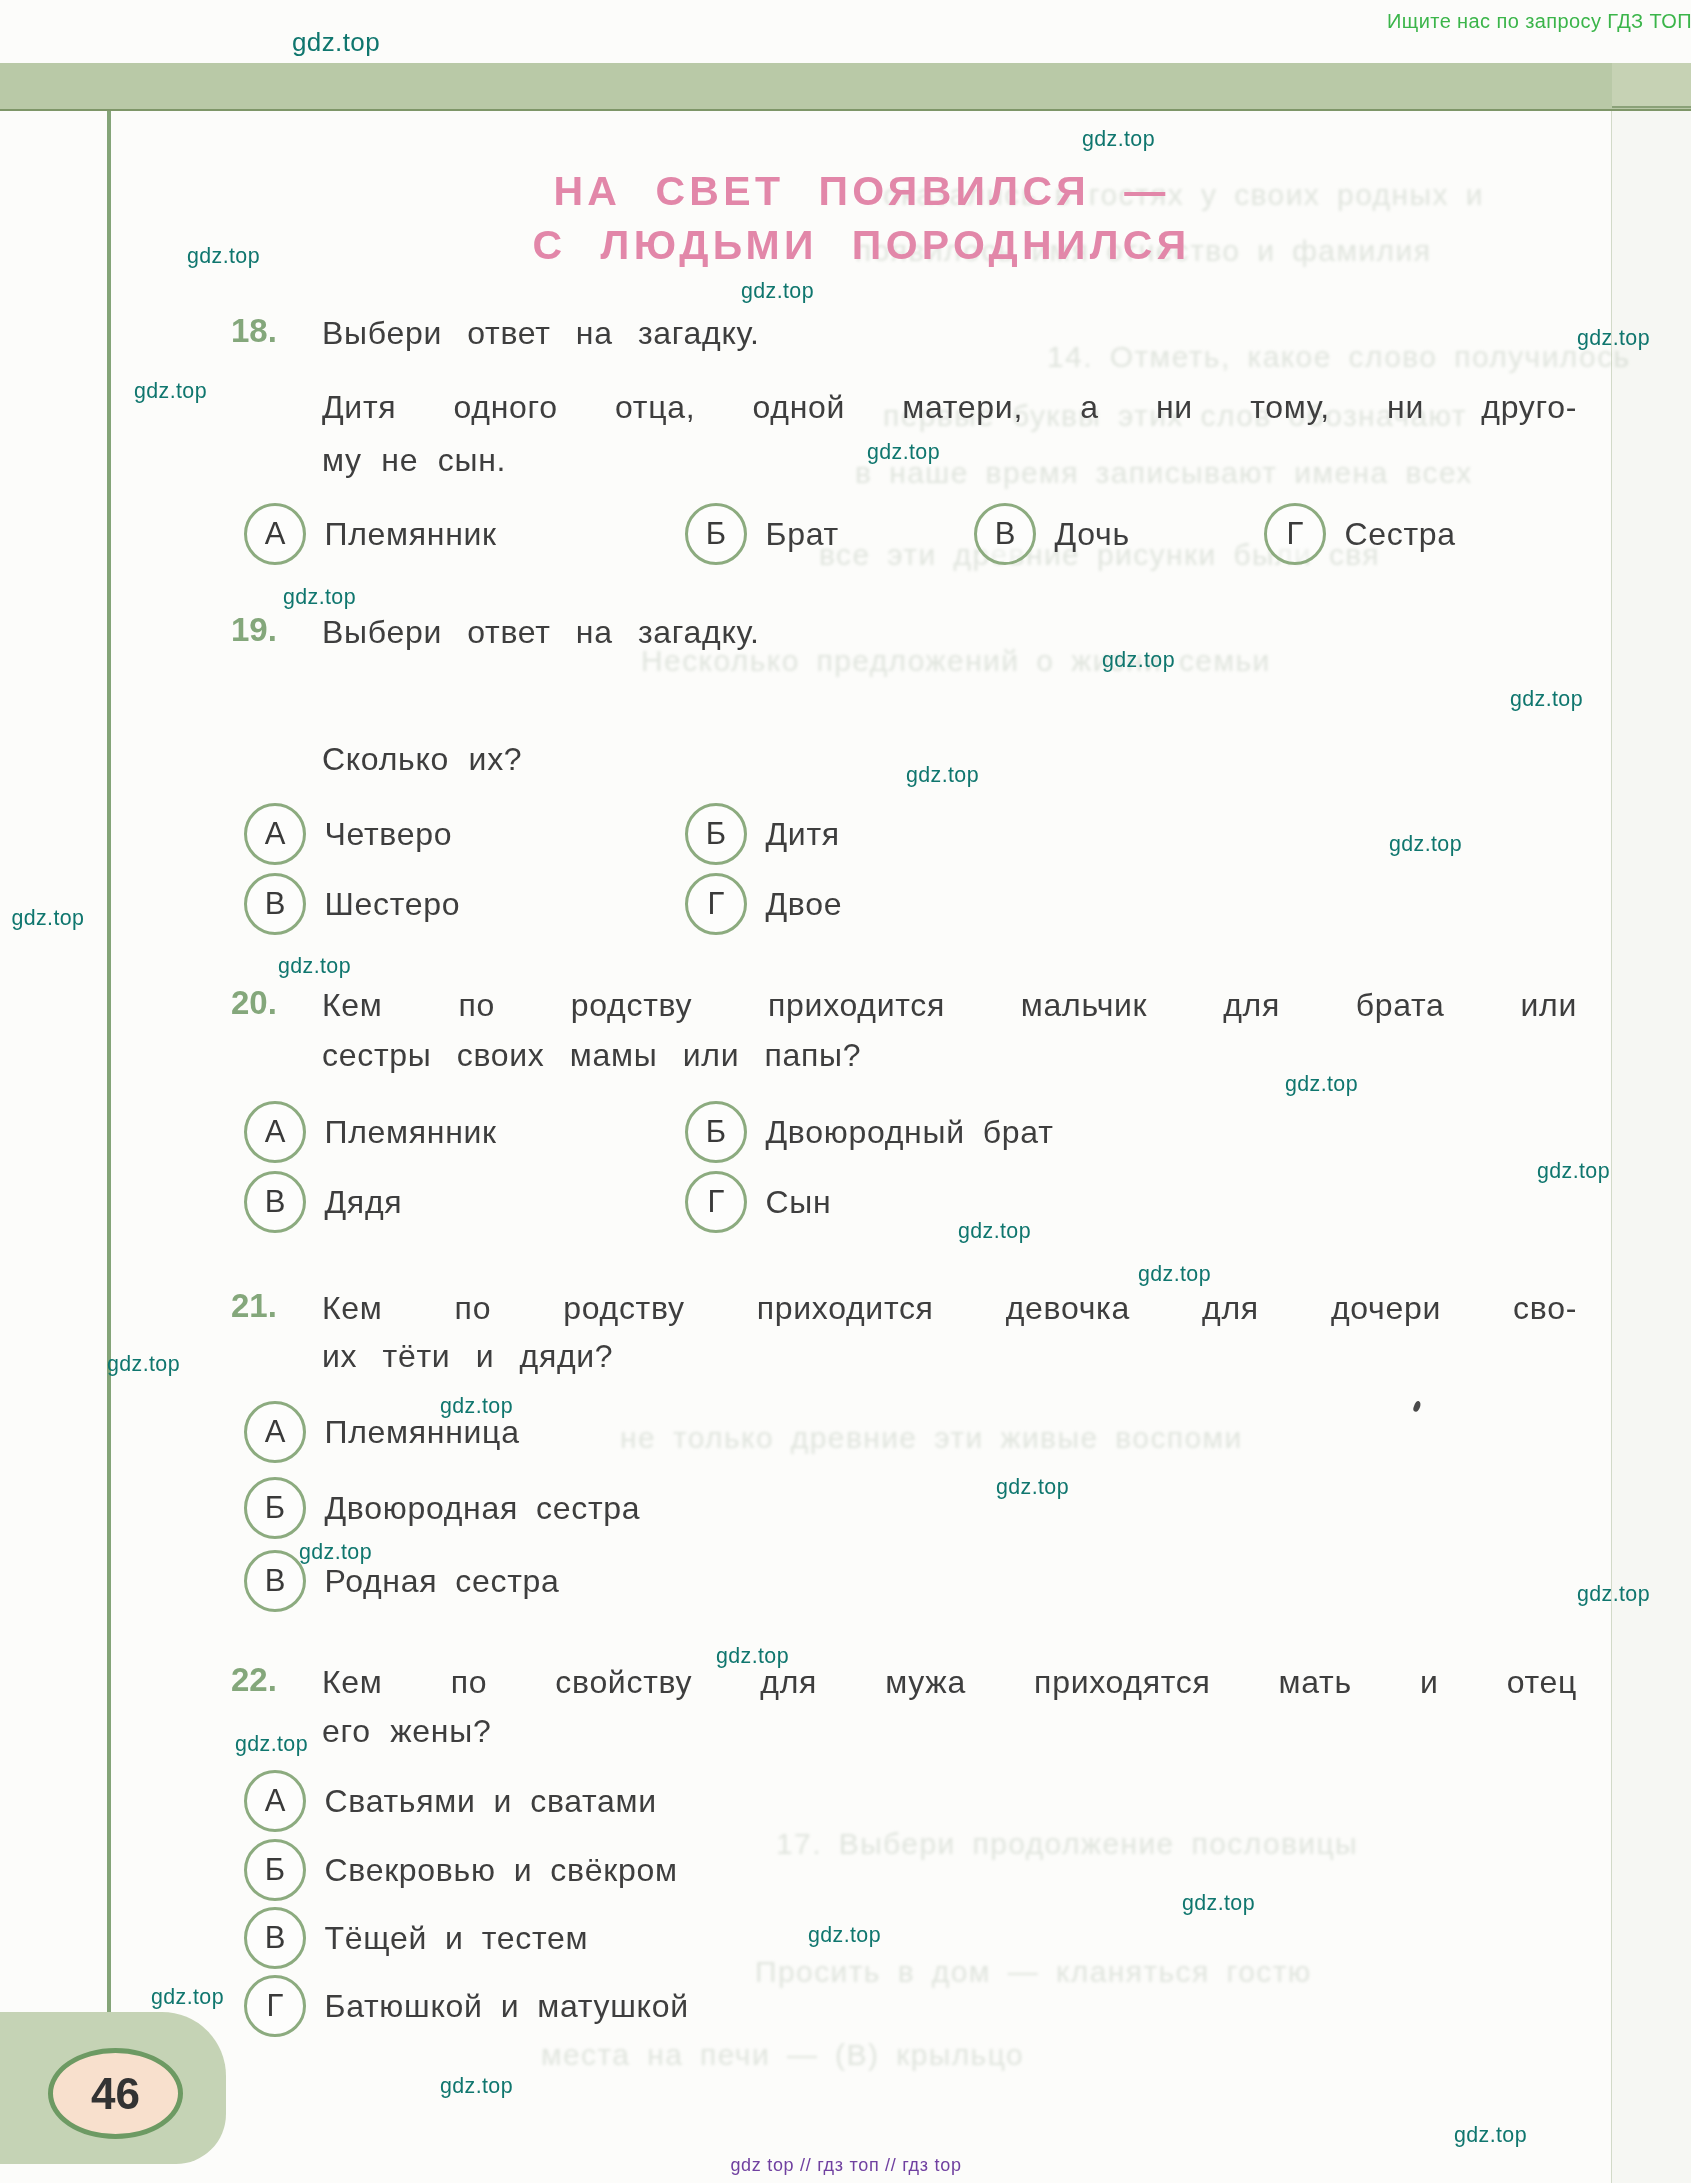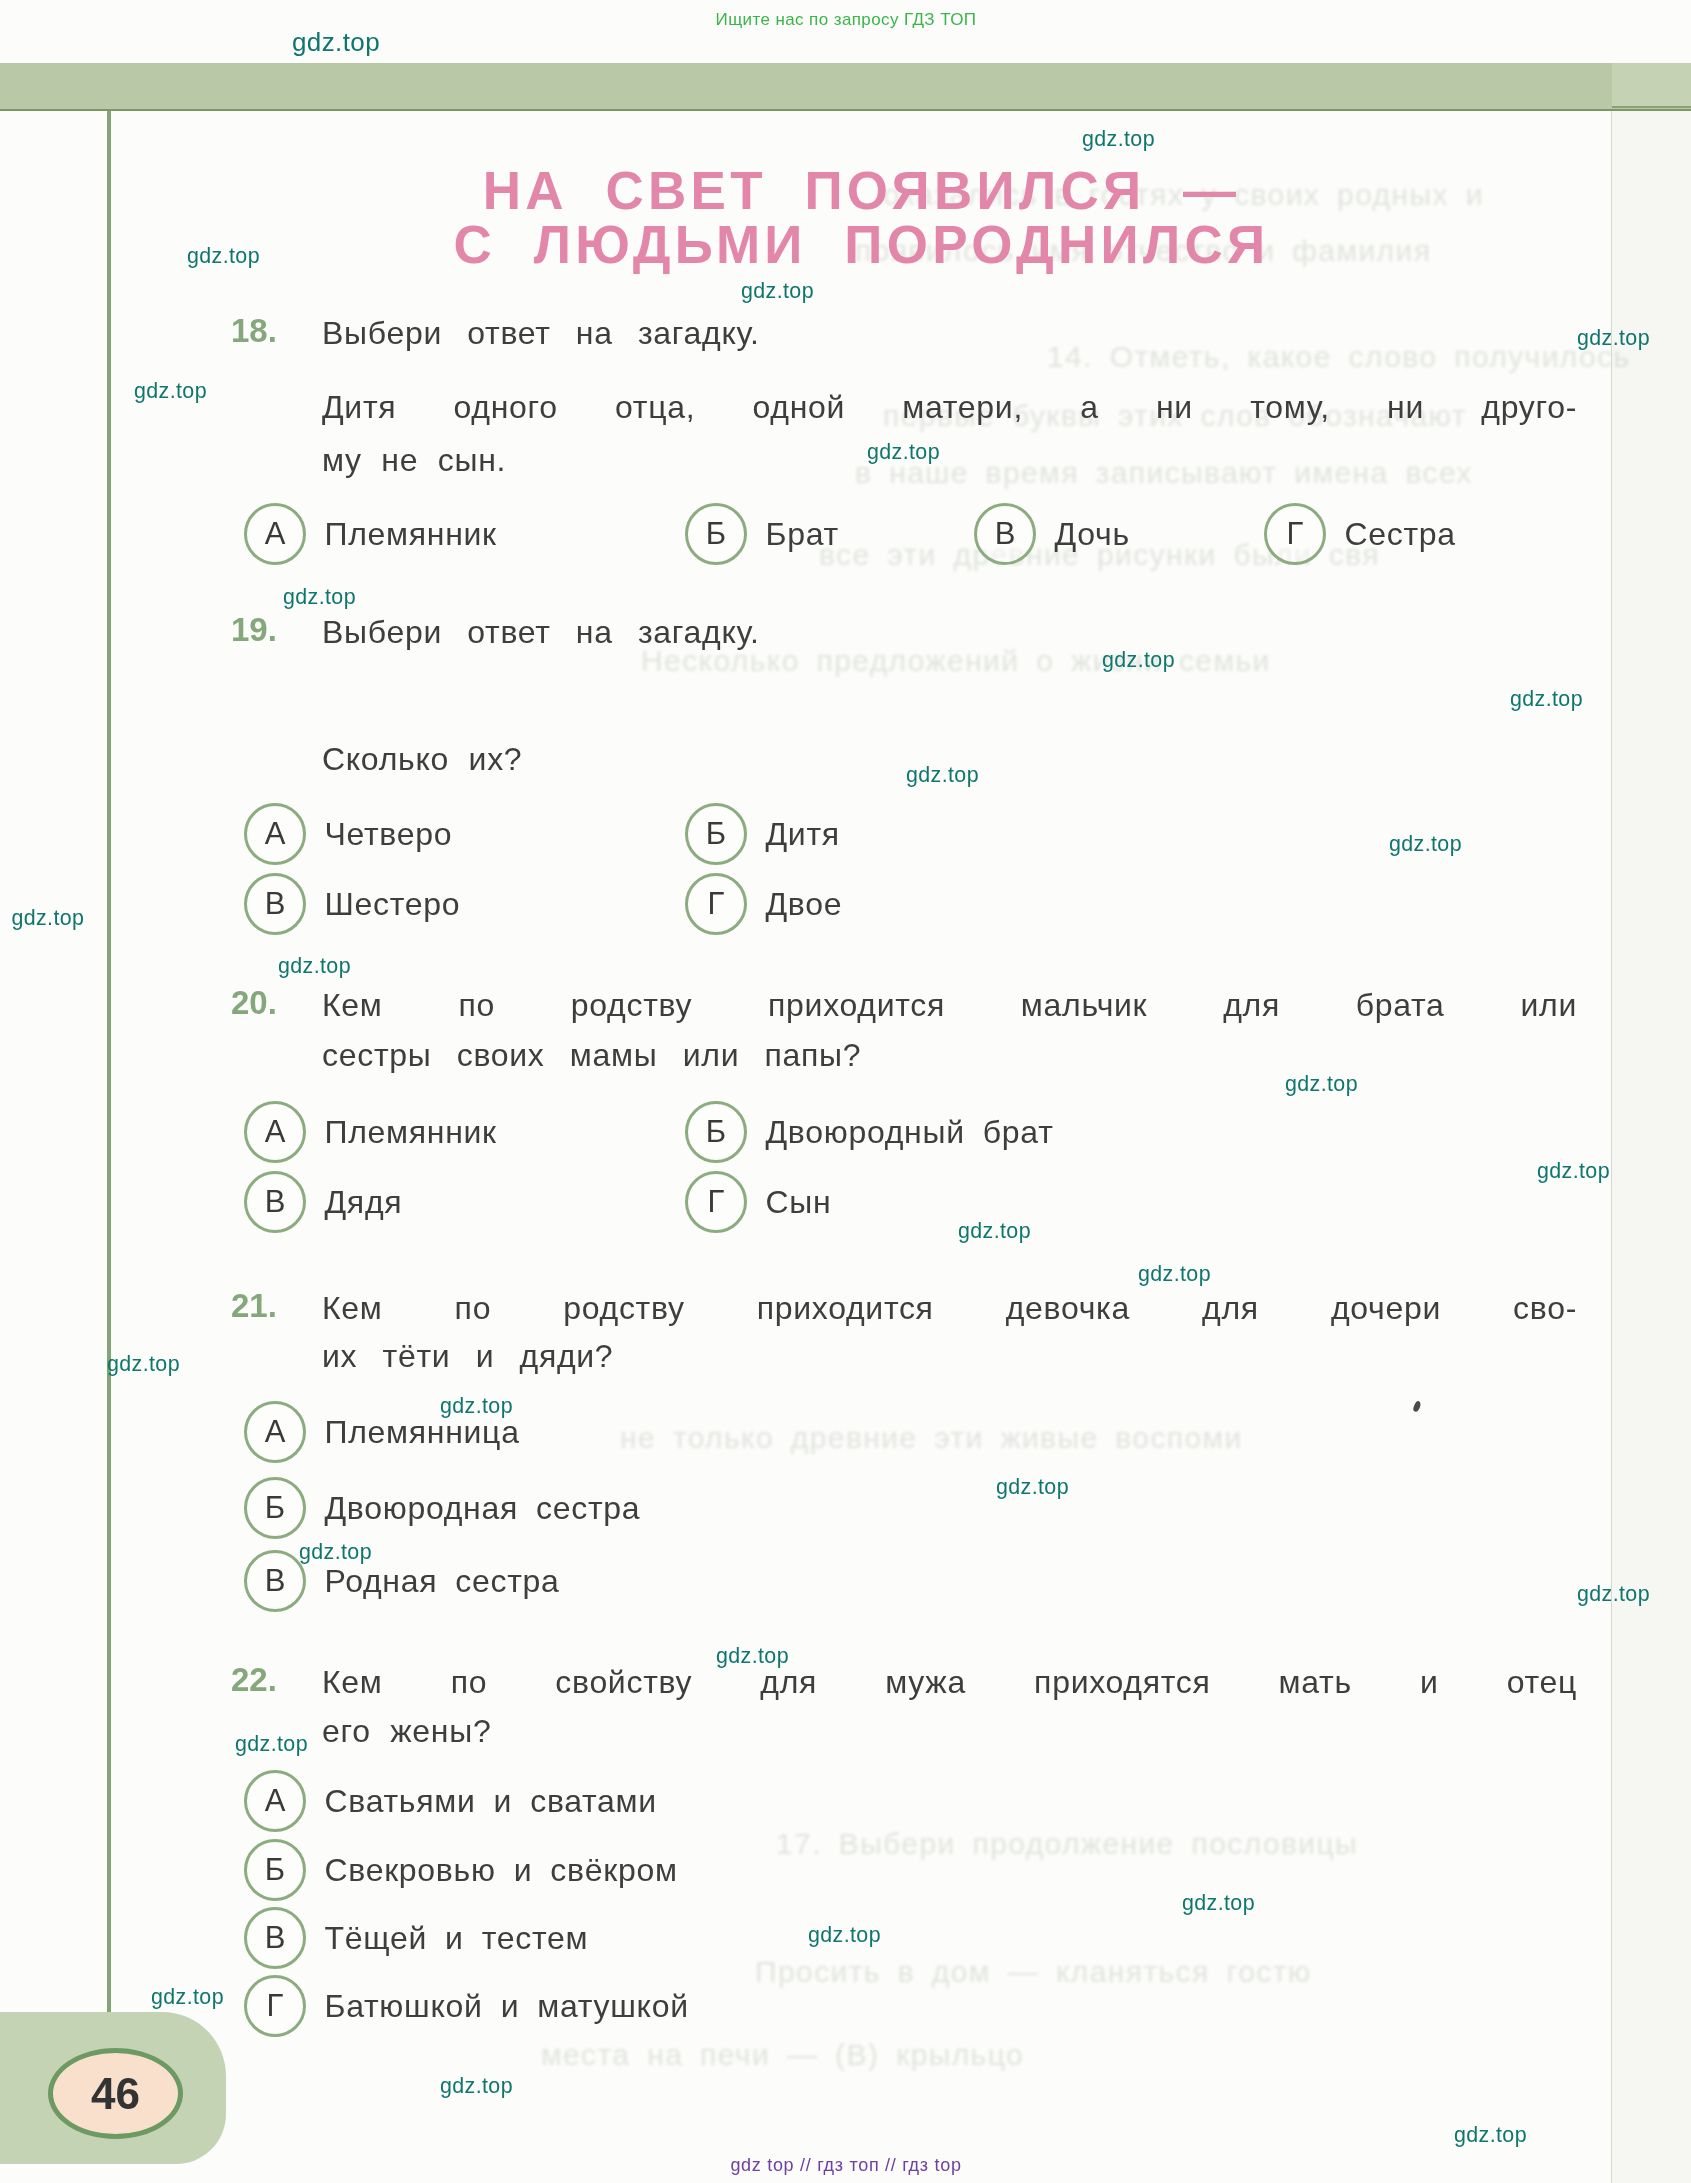--- a/index.html
+++ b/index.html
@@ -3,43 +3,43 @@
 <meta charset="utf-8">
 <style>
   html,body{margin:0;padding:0;background:#e9e9e9;}
   .page{
     position:relative;width:1692px;height:2183px;margin:0 auto;
     background:#fcfcfa;overflow:hidden;
     font-family:"Liberation Sans","DejaVu Sans",sans-serif;
     color:#3e3e3e;
   }
   
-  .top-note{position:absolute;top:10px;left:0;right:0;text-align:center;
-    font-size:17px;color:#3bb54a;letter-spacing:0.4px;}
+  .top-note{position:absolute;top:10px;left:0;right:0;text-align:right;
+    font-size:20px;color:#3bb54a;letter-spacing:0.4px;}
   .green-band{position:absolute;top:63px;left:0;width:1692px;height:46px;
     background:#b9c9a7;border-bottom:2.8px solid #7e9668;}
   .green-band-right{position:absolute;top:63px;left:1612px;width:80px;height:43px;
     background:#c6d2b4;border-bottom:2.8px solid #8aa178;}
   .left-rule{position:absolute;left:107px;top:111px;width:3.6px;height:1938px;
     background:#84a478;}
   .right-seam{position:absolute;left:1611px;top:63px;width:1.4px;height:2121px;
     background:#d2dac8;}
   .right-strip{position:absolute;left:1612px;top:108px;width:80px;height:2075px;
     background:#f6f7f3;}
   .badge{position:absolute;left:0;top:2012px;width:226px;height:152px;
     background:#c5d3b5;border-radius:0 64px 50px 0;}
   .badge-oval{position:absolute;left:48px;top:2048px;width:125px;height:81px;
     background:#f8e0cd;border:5px solid #6d9a63;border-radius:50%;
     display:flex;align-items:center;justify-content:center;
     font-size:44px;font-weight:bold;color:#333;}
   .footer{position:absolute;top:2155px;left:0;right:0;text-align:center;
     font-size:18px;color:#7040a0;letter-spacing:0.7px;}
   
   .title{position:absolute;top:164px;left:114px;width:1495px;text-align:center;
-    font-size:53px;line-height:54px;font-weight:bold;color:#e287a9;
+    font-size:41px;line-height:54px;font-weight:bold;color:#e287a9;
     letter-spacing:4.3px;word-spacing:18.5px;}
   
   .qnum{position:absolute;left:231px;width:82px;font-size:33px;font-weight:bold;
     color:#84a77b;}
   .tline{position:absolute;left:322px;width:1255px;font-size:32px;line-height:43px;
     letter-spacing:0.7px;word-spacing:10px;white-space:nowrap;}
   .tline.fill{white-space:normal;text-align:justify;text-align-last:justify;}
   .ws-lg{word-spacing:15.7px;}
   .ws-xl{word-spacing:21.4px;}
   

